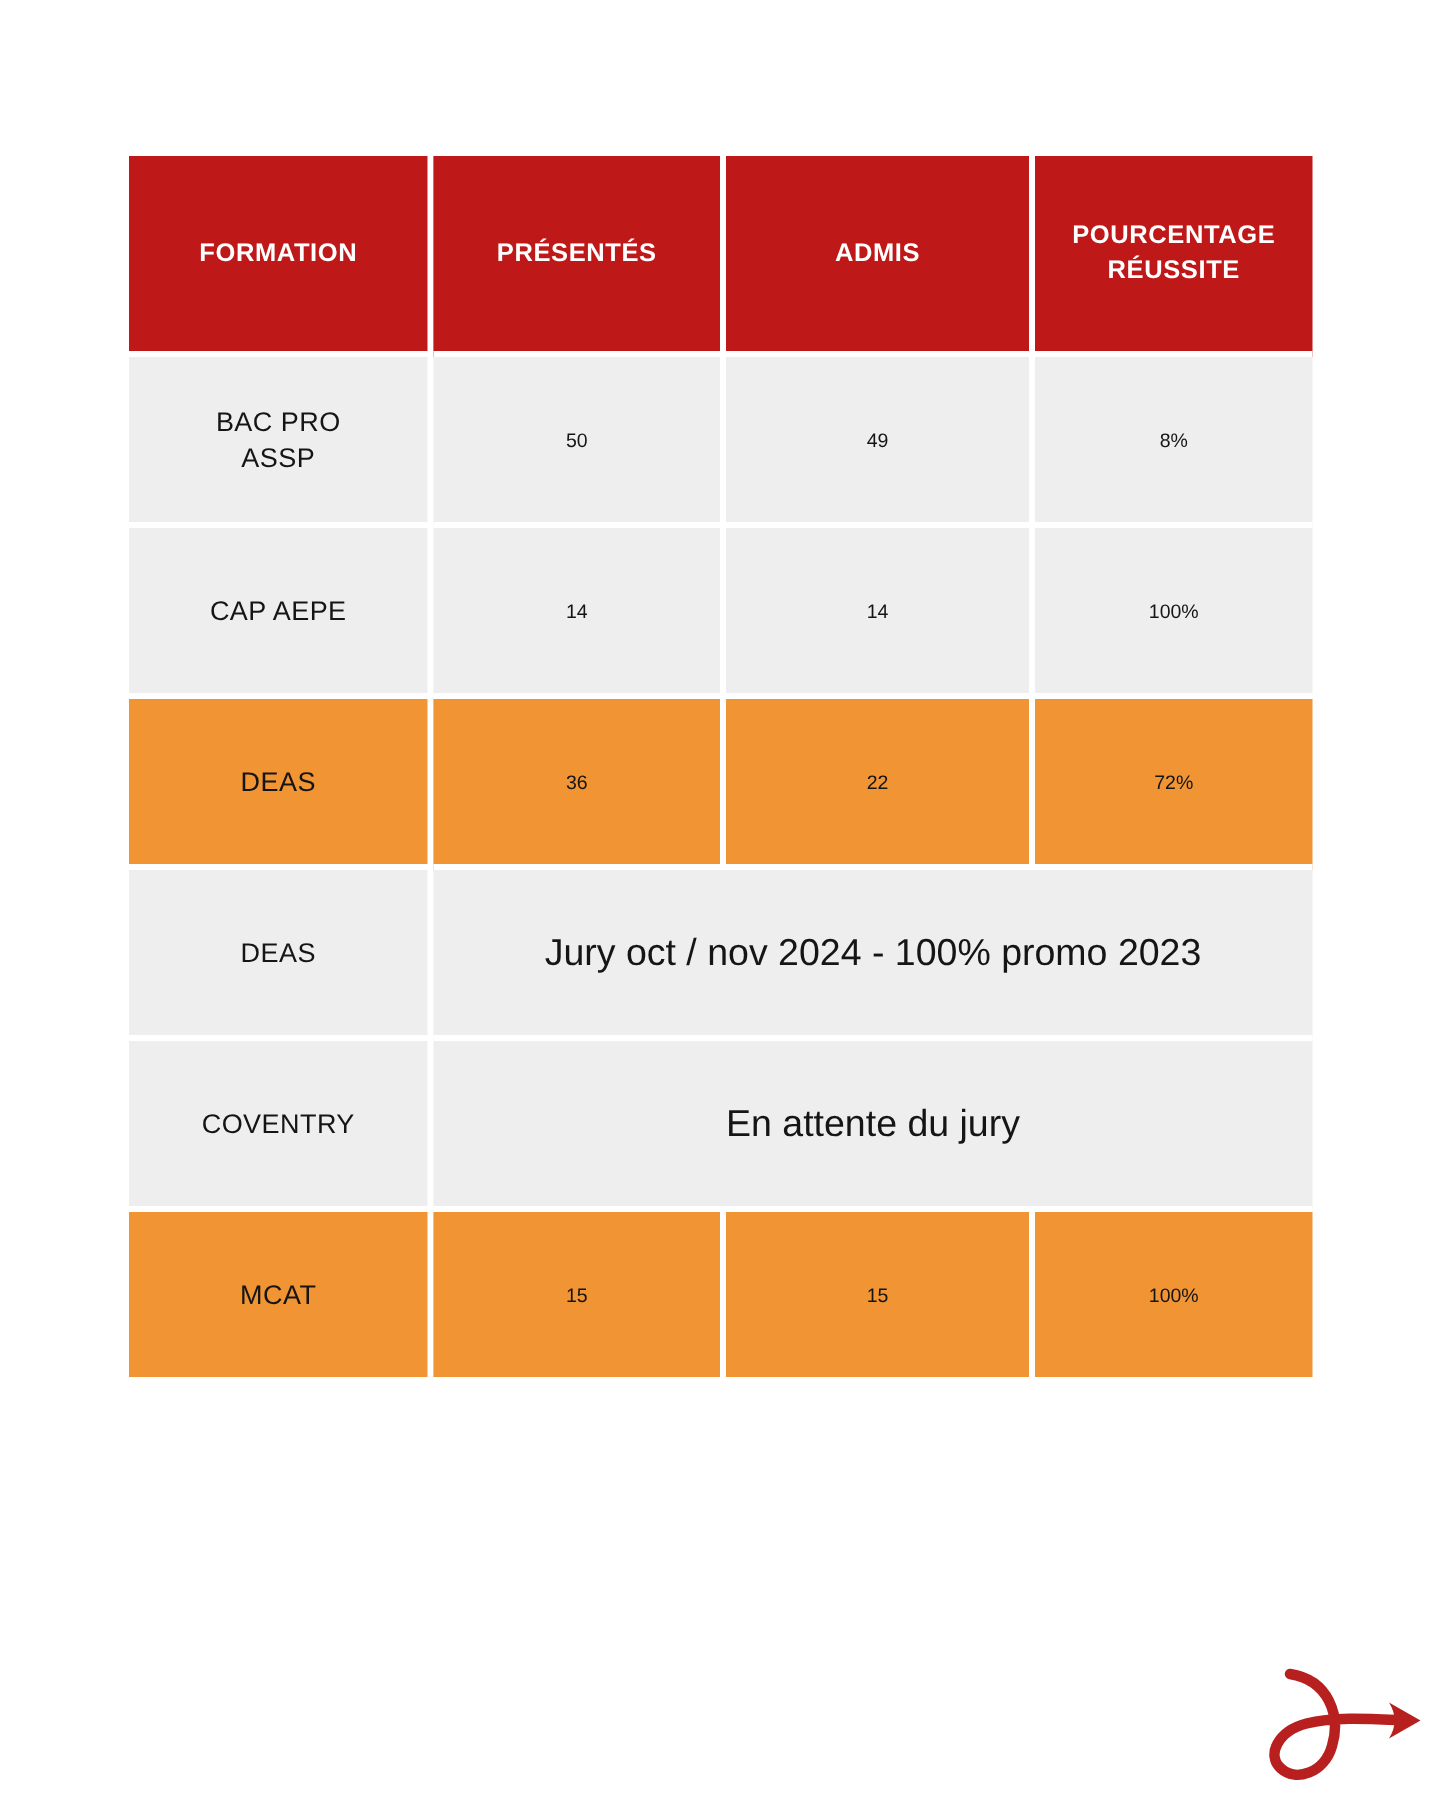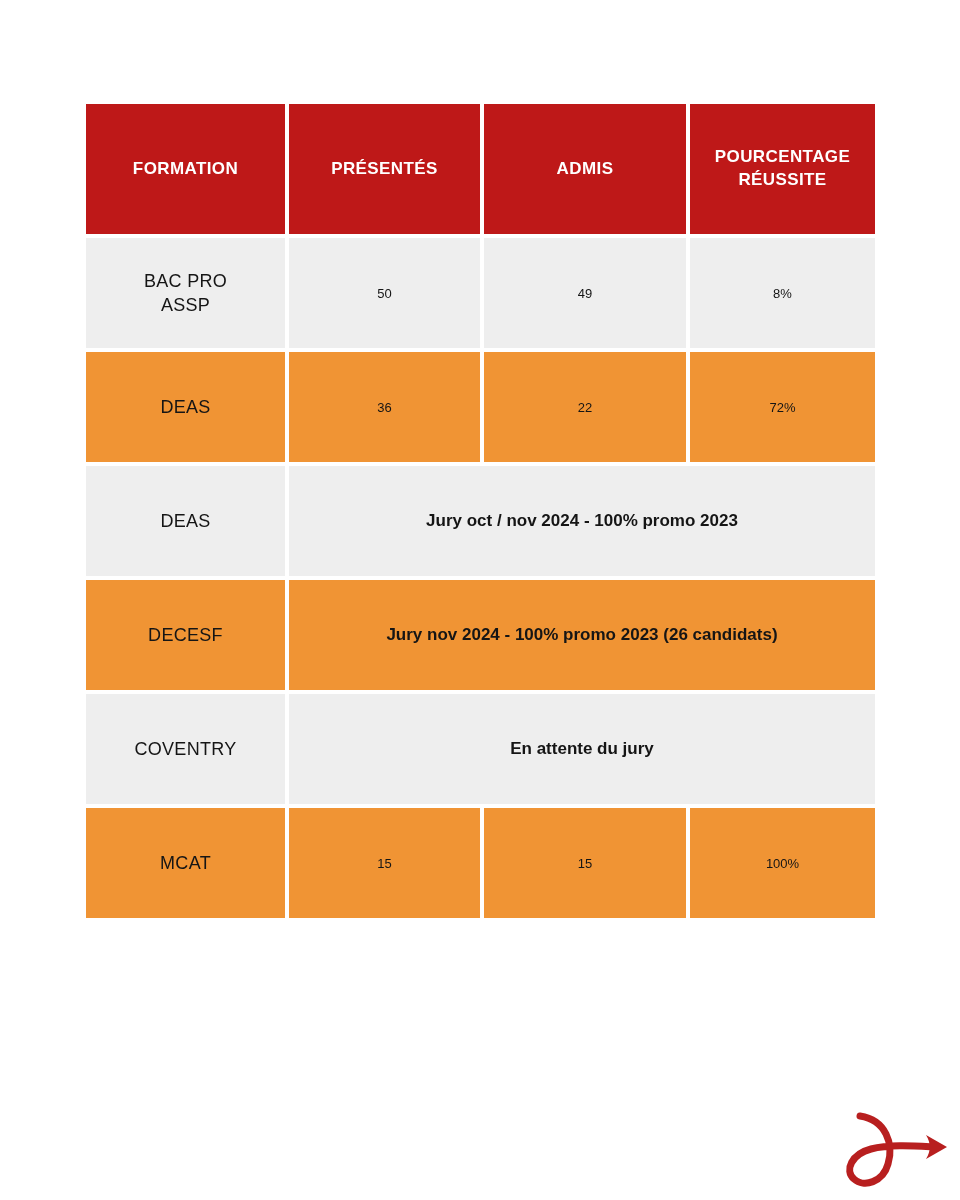--- a/index.html
+++ b/index.html
@@ -71,22 +71,22 @@
   }
 
   .results-table tbody td.cell-formation {
     font-weight: normal;
     font-size: 18px;
     letter-spacing: 0.3px;
     line-height: 1.35;
   }
 
   .results-table tbody td.cell-note {
-    font-size: 17px;
-    font-weight: bold;
+    font-size: 25px;
+    font-weight: normal;
     color: #151515;
     position: relative;
   }
 
   
   .cell-note .tick {
     position: absolute;
     bottom: -4px;
     width: 4px;
     height: 4px;
@@ -131,45 +131,43 @@
       <td class="cell-formation">
         <span>BAC PRO</span><br>
         <span>ASSP</span>
       </td>
       <td>50</td>
       <td>49</td>
       <td>8%</td>
     </tr>
 
 
+    <tr class="row-light">
+      <td class="cell-formation">CAP AEPE</td>
+      <td>14</td>
+      <td>14</td>
+      <td>100%</td>
+    </tr>
 
     <tr class="row-orange">
       <td class="cell-formation">DEAS</td>
       <td>36</td>
       <td>22</td>
       <td>72%</td>
     </tr>
 
     <tr class="row-light">
       <td class="cell-formation">DEAS</td>
       <td class="cell-note" colspan="3">
         <span>Jury oct / nov 2024 - 100% promo 2023</span>
         <span class="tick t1"></span>
         <span class="tick t2"></span>
       </td>
     </tr>
 
-    <tr class="row-orange">
-      <td class="cell-formation">DECESF</td>
-      <td class="cell-note" colspan="3">
-        <span>Jury nov 2024 - 100% promo 2023 (26 candidats)</span>
-        <span class="tick t1"></span>
-        <span class="tick t2"></span>
-      </td>
-    </tr>
 
     <tr class="row-light">
       <td class="cell-formation">COVENTRY</td>
       <td class="cell-note" colspan="3">
         <span>En attente du jury</span>
         <span class="tick t1"></span>
         <span class="tick t2"></span>
       </td>
     </tr>
 

